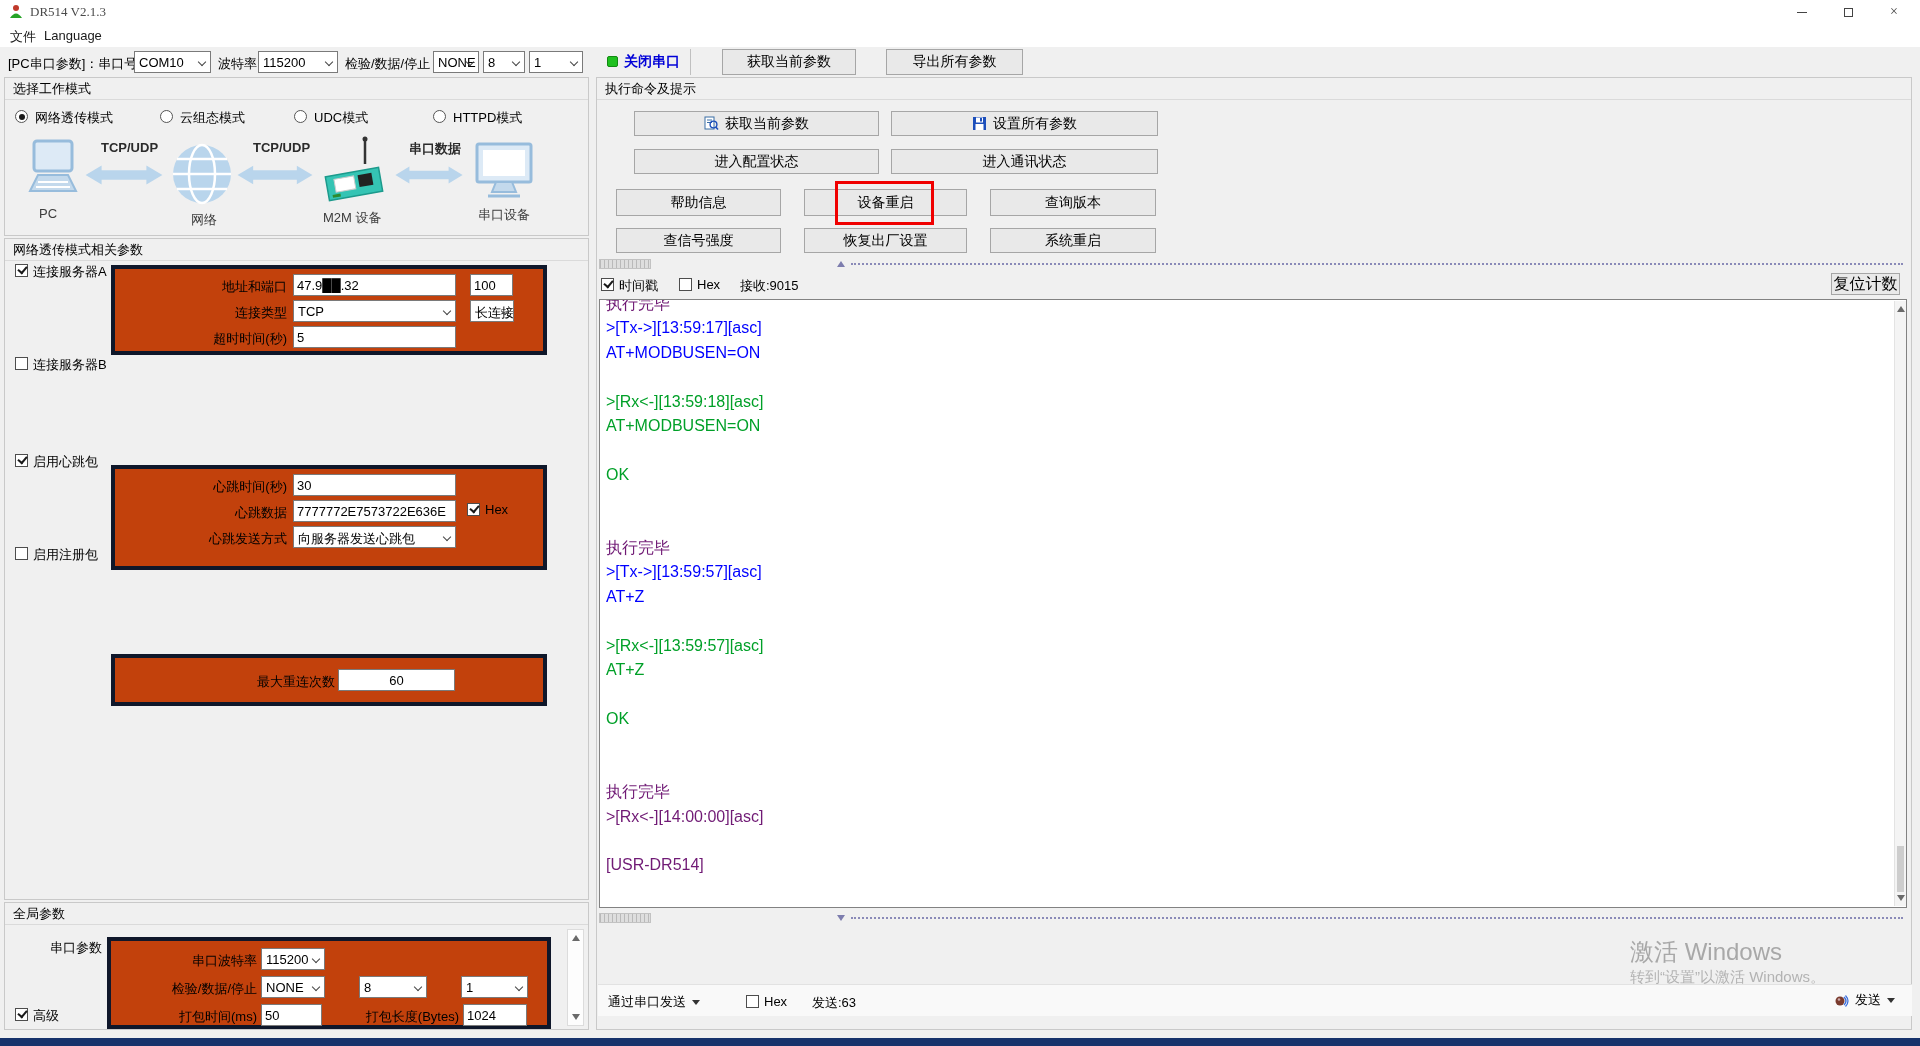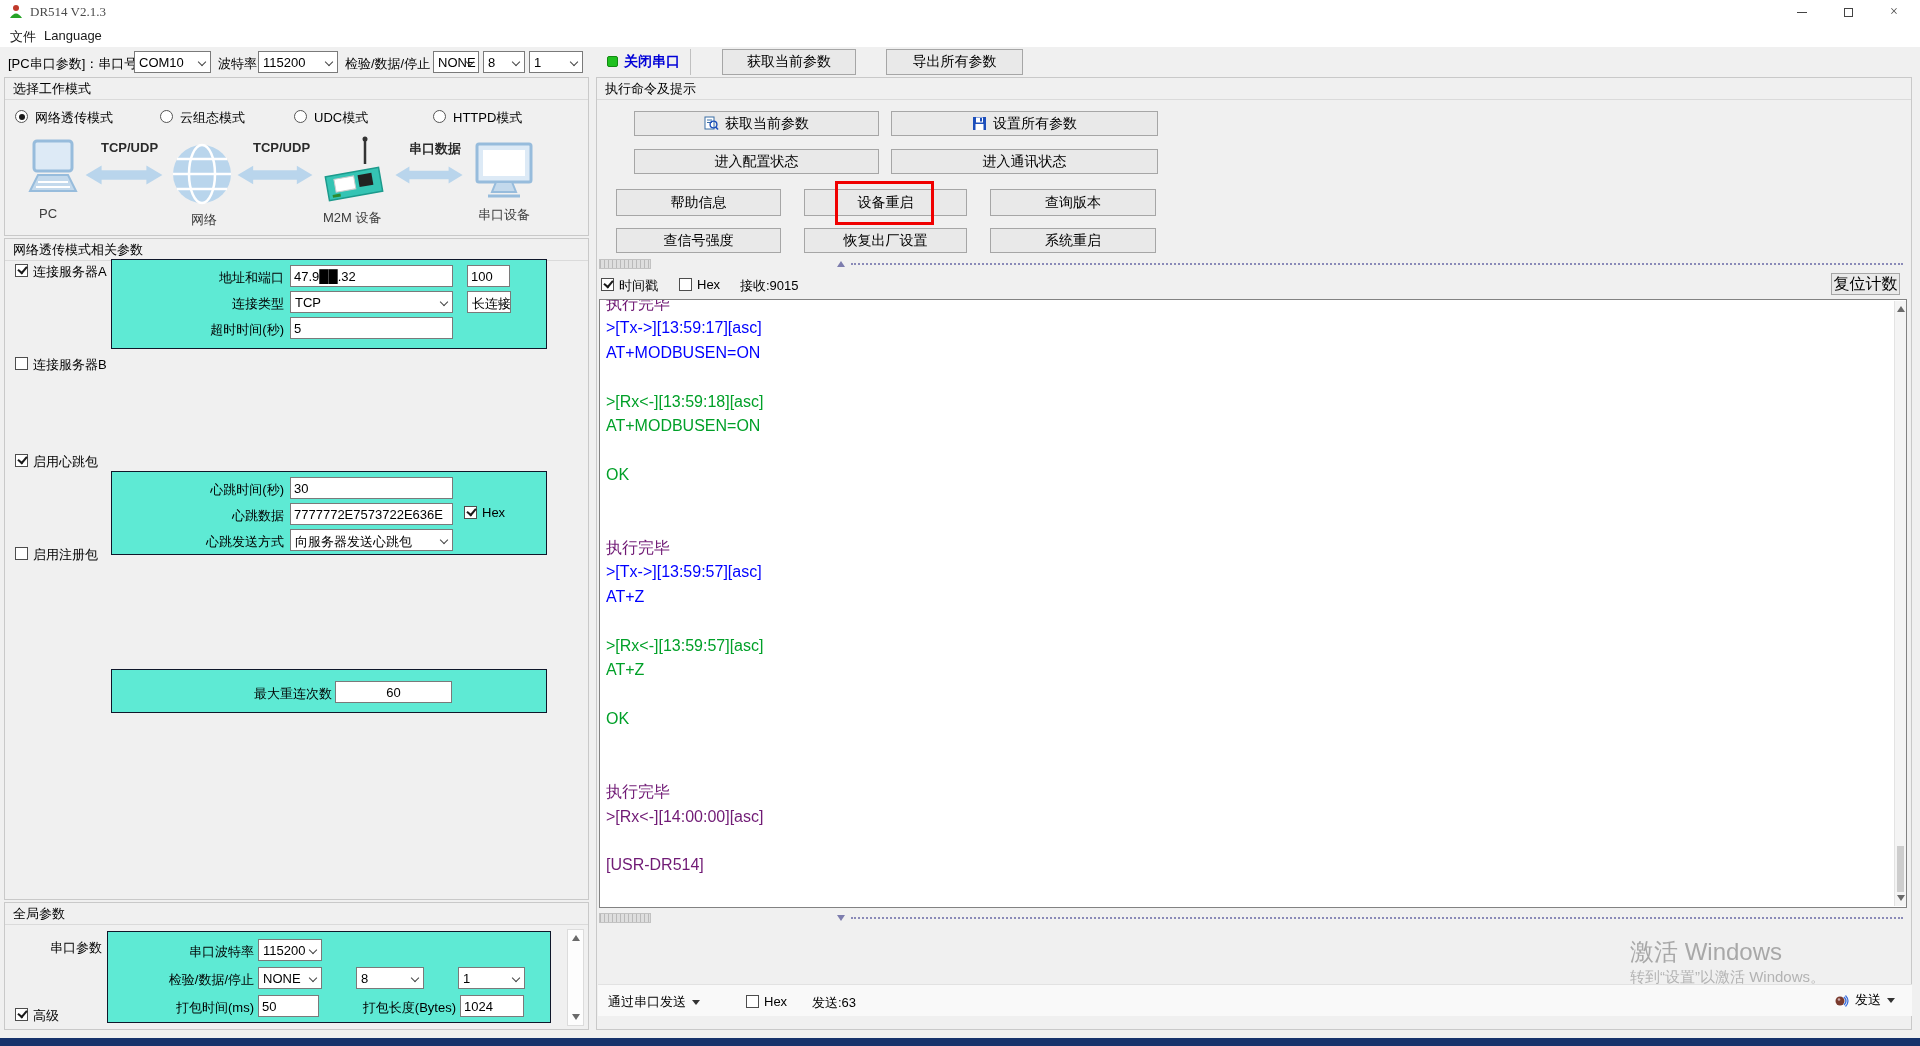--- a/index.html
+++ b/index.html
@@ -24,21 +24,21 @@
   .combo .chev { position:absolute; right:5px; top:7px; width:6px; height:6px; border-right:1.2px solid #444; border-bottom:1.2px solid #444; transform:rotate(45deg); }
   input.tin { position:absolute; height:22px; border:1px solid #7a7a7a; background:#fff; font-size:13px; font-family:inherit; padding:0 3px; }
 
   .btn { position:absolute; background:#e9e9e9; border:1px solid #a6a6a6; display:flex; align-items:center; justify-content:center; font-size:14px; color:#000; gap:6px; }
   .led { position:absolute; width:11px; height:11px; background:#1fc01f; border:1px solid #128a12; border-radius:2px; }
   .closeserial { position:absolute; font-size:14px; font-weight:bold; color:#0000d8; }
   .vsep { position:absolute; width:1px; background:#c0c0c0; }
 
   .section { position:absolute; border:1px solid #c9c9c9; background:#f0f0f0; }
   .caption { height:22px; line-height:22px; padding-left:8px; border-bottom:1px solid #dadada; font-size:13px; color:#000; }
-  .grp { position:absolute; background:#5eead4; border:1px solid #0f172a; }
+  .grp { position:absolute; background:#c2410c; border:4px solid #0f172a;margin-top:6px; }
   .flabel { position:absolute; font-size:13px; color:#000; text-align:right; white-space:nowrap; }
 
   .cb { position:absolute; width:13px; height:13px; background:#fff; border:1px solid #4d4d4d; }
   .cb.on::after { content:""; position:absolute; left:2px; top:1px; width:7px; height:4px; border-left:2px solid #1a1a1a; border-bottom:2px solid #1a1a1a; transform:rotate(-50deg); }
   .radio { position:absolute; width:13px; height:13px; background:#fff; border:1px solid #555; border-radius:50%; }
   .radio.on::after { content:""; position:absolute; left:2.5px; top:2.5px; width:6px; height:6px; border-radius:50%; background:#1a1a1a; }
   .cblabel { position:absolute; font-size:13px; color:#000; white-space:nowrap; }
 
   .redbox { position:absolute; border:3px solid #f00000; background:transparent; }
 
@@ -205,37 +205,37 @@
       <span class="flabel" style="left:0;top:61px;width:172px">超时时间(秒)</span>
       <input class="tin" style="left: 178px; top: 57px; width: 163px;" value="5">
     </div>
 
     <span class="cb" style="left:10px;top:118px"></span>
     <span class="cblabel" style="left:28px;top:117px">连接服务器B</span>
 
     <span class="cb on" style="left:10px;top:215px"></span>
     <span class="cblabel" style="left:28px;top:214px">启用心跳包</span>
 
-    <div class="grp" style="left:106px;top:232px;width:436px;height:84px">
+    <div class="grp" style="left:106px;top:220px;width:436px;height:105px">
       <span class="flabel" style="left:0;top:9px;width:172px">心跳时间(秒)</span>
       <input class="tin" style="left: 178px; top: 5px; width: 163px;" value="30">
       <span class="flabel" style="left:0;top:35px;width:172px">心跳数据</span>
       <input class="tin" style="left: 178px; top: 31px; width: 163px;" value="7777772E7573722E636E">
       <span class="cb on" style="left:352px;top:34px"></span>
       <span class="cblabel" style="left:370px;top:33px">Hex</span>
       <span class="flabel" style="left:0;top:61px;width:172px">心跳发送方式</span>
       <div class="combo" style="left:178px;top:57px;width:163px">
         <span>向服务器发送心跳包</span><i class="chev"></i>
       </div>
     </div>
 
     <span class="cb" style="left:10px;top:308px"></span>
     <span class="cblabel" style="left:28px;top:307px">启用注册包</span>
 
-    <div class="grp" style="left:106px;top:430px;width:436px;height:44px">
+    <div class="grp" style="left:106px;top:409px;width:436px;height:52px">
       <span class="flabel" style="left:30px;top:15px;width:190px">最大重连次数</span>
       <input class="tin" style="left: 223px; top: 11px; width: 117px; text-align: center;" value="60">
     </div>
   </div>
 
   <div class="section" style="left:4px;top:902px;width:585px;height:128px">
     <div class="caption">全局参数</div>
     <span class="cblabel" style="left:45px;top:36px">串口参数</span>
 
     <div class="grp" style="left:102px;top:28px;width:444px;height:92px">

